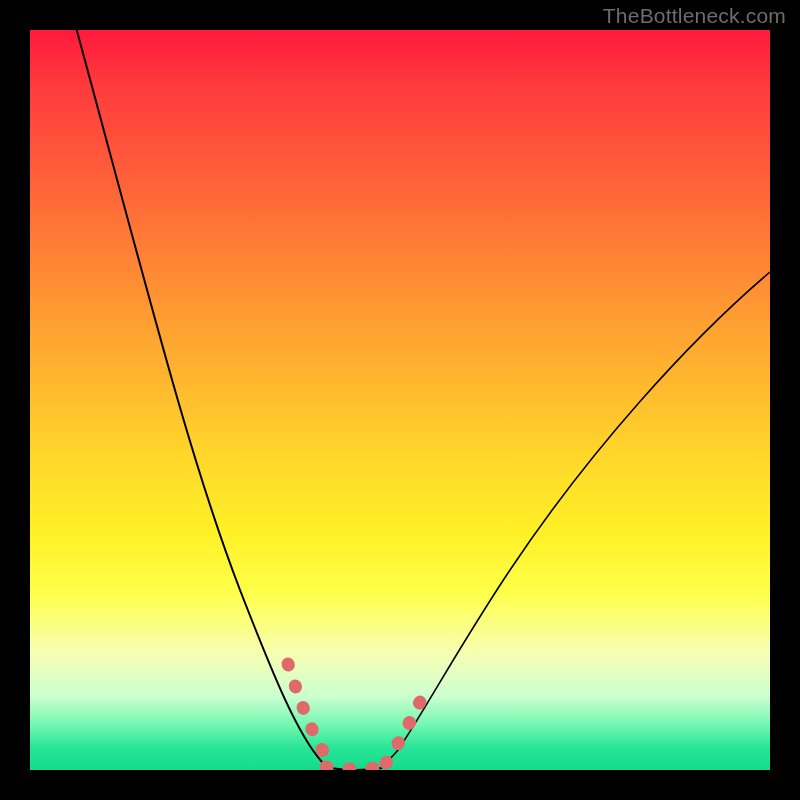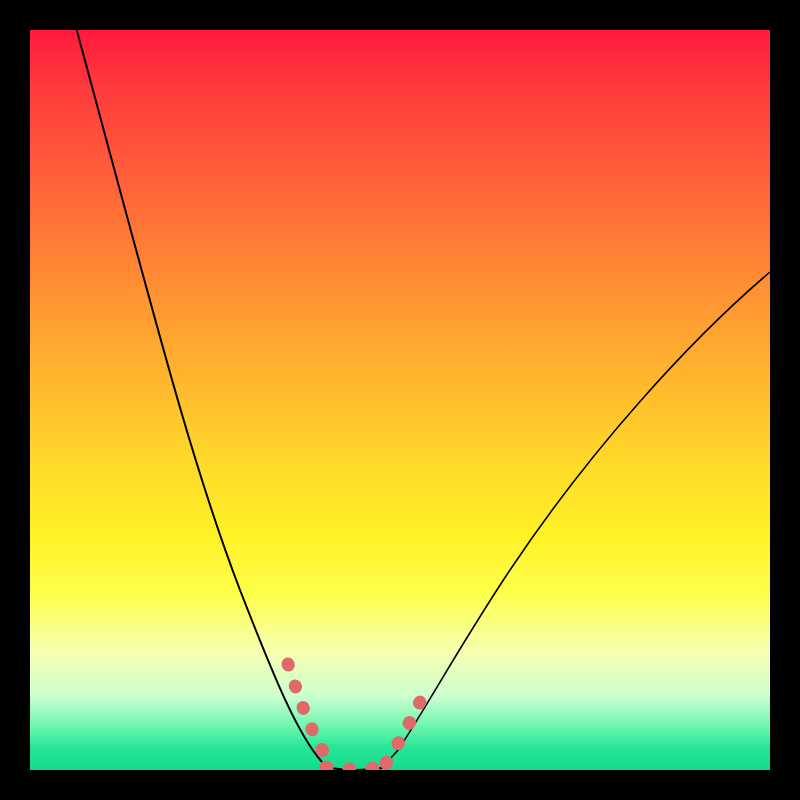--- a/index.html
+++ b/index.html
@@ -76,14 +76,15 @@
     <svg class="curves" viewBox="0 0 740 740">
       <path stroke="#000" stroke-width="2" fill="none" d="M 44 -10 C 120 270, 160 430, 210 560 C 245 650, 268 705, 292 732 L 300 738"></path>
       <path stroke="#000" stroke-width="1.6" fill="none" d="M 740 242 C 660 310, 560 420, 480 540 C 430 615, 395 680, 368 720 L 352 738"></path>
       <path stroke="#000" stroke-width="2" fill="none" d="M 300 738 Q 326 742, 352 738"></path>
       <path stroke="#e06a6a" stroke-width="13" stroke-linecap="round" stroke-dasharray="1 22" fill="none" d="M 258 634 C 272 678, 284 708, 300 733"></path>
       <path stroke="#e06a6a" stroke-width="13" stroke-linecap="round" stroke-dasharray="1 22" fill="none" d="M 296 737 Q 326 741, 356 737"></path>
       <path stroke="#e06a6a" stroke-width="13" stroke-linecap="round" stroke-dasharray="1 22" fill="none" d="M 356 733 C 370 712, 382 688, 397 658"></path>
     </svg>
   </div>
 
+  <div class="watermark">TheBottleneck.com</div>
 
 </div>
 
 </body></html>

